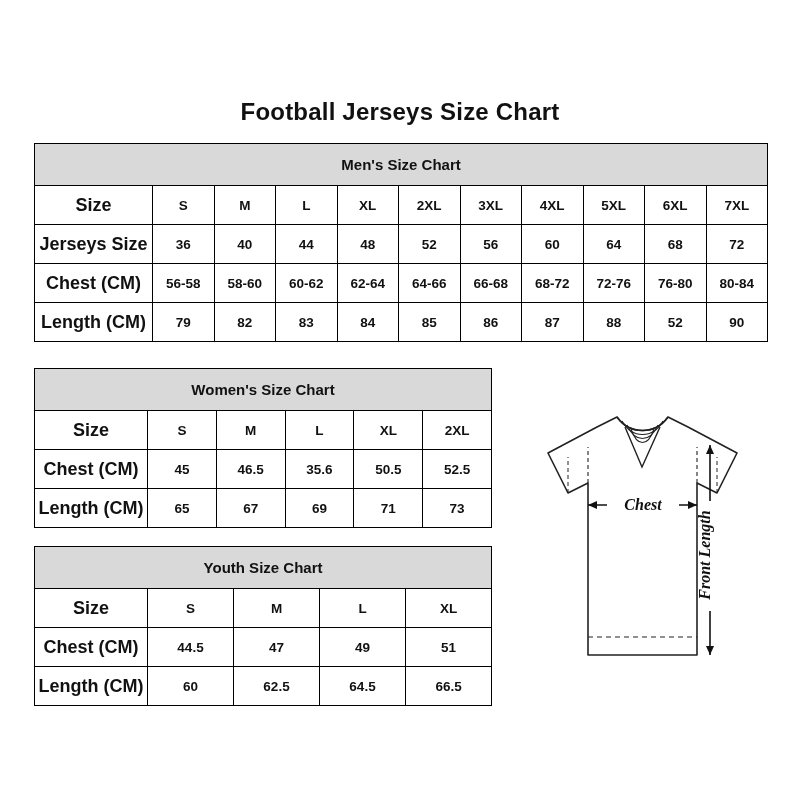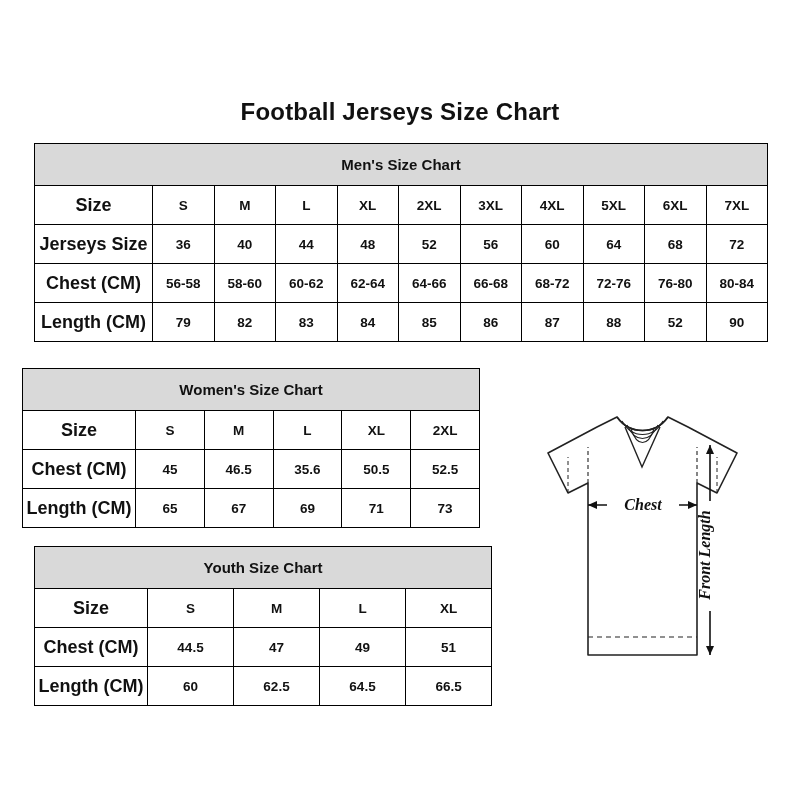--- a/index.html
+++ b/index.html
@@ -58,21 +58,21 @@
     top: 143px;
     left: 34px;
     width: 732px;
   }
   #mens-table col.label { width: 118px; }
   #mens-table col.val { width: 61.5px; }
 
   
   #womens-table {
     top: 368px;
-    left: 22px;
+    left: 34px;
     width: 457px;
   }
   #womens-table col.label { width: 113px; }
   #womens-table col.val { width: 68.8px; }
 
   
   #youth-table {
     top: 546px;
     left: 34px;
     width: 457px;

